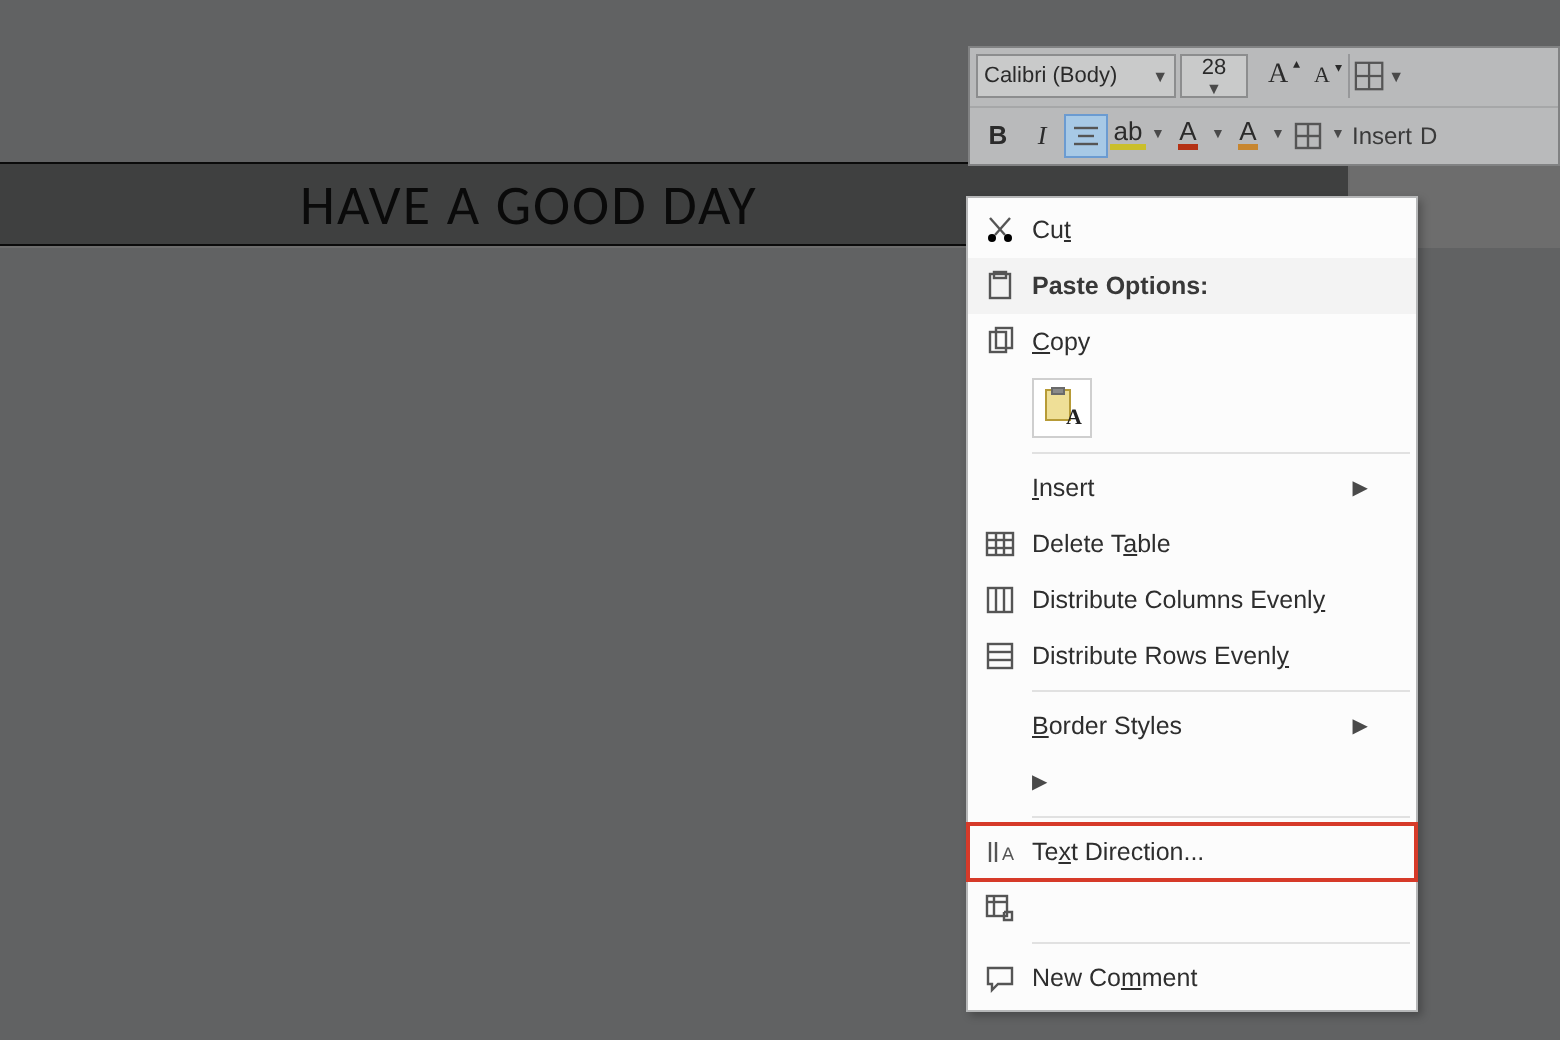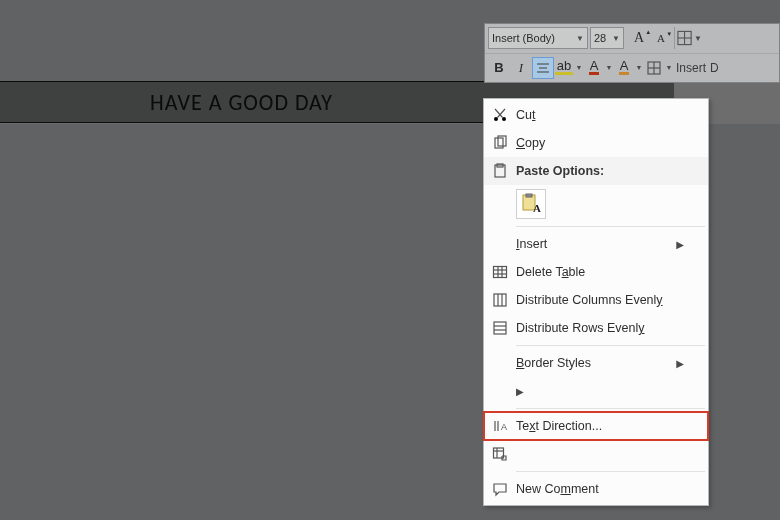--- a/index.html
+++ b/index.html
@@ -11,21 +11,21 @@
   .doc-band-top { position:absolute; left:0; top:0; width:780px; height:81px; background:#616263; }
   .table-cell {
     position: absolute; left: 0; top: 81px; width: 674px; height: 42px;
     background: #3f4040;
     border-top: 1px solid #0b0b0b;
     border-bottom: 1px solid #0b0b0b;
     padding-left: 150px;
     display:flex; align-items:center;
   }
   .table-cell span {
-    font-size: 22px; font-weight: 400; color:#0a0a0a; letter-spacing:1px;
+    font-size: 28px; font-weight: 400; color:#0a0a0a; letter-spacing:1px;
     font-family: Calibri, "Segoe UI", sans-serif;
   }
   .doc-band-bottom { position:absolute; left:0; top:124px; width:780px; height:396px; background:#616263; }
   .margin-line { position:absolute; top:81px; left:674px; width:1px; height:43px; background:#6a6a6a; }
 
   
   .mini-toolbar {
     position:absolute; left:484px; top:23px; width:296px; height:60px;
     background:#b9babb;
     border:1px solid #818283;
@@ -38,20 +38,21 @@
     width:100px; height:22px; background:#c9caca;
     border:1px solid #8c8d8e; padding:0 3px; font-size:11px; color:#2a2a2a;
     margin-right:2px;
   }
   .tb-caret { font-size:8px; color:#4a4a4a; }
   .tb-size-sel {
     display:flex; align-items:center; justify-content:space-between;
     width:34px; height:22px; background:#c9caca;
     border:1px solid #8c8d8e; padding:0 3px; font-size:11px; color:#2a2a2a;
     margin-right:4px;
+    flex-direction:column;
   }
   .tb-btn {
     width:22px; height:22px; display:flex; align-items:center; justify-content:center;
     font-size:13px; color:#2b2b2b;
   }
   .tb-btn.sep { border-left:1px solid #97989a; margin-left:2px; padding-left:2px; }
   .tb-btn.square { width:28px; }
   .tb-btn.sel { background:#a7c9e6; border:1px solid #6b9bd1; }
   .tb-btn svg { display:block; }
   .tb-split { display:flex; align-items:center; }
@@ -107,21 +108,21 @@
   <div class="table-cell">
     <span>HAVE A GOOD DAY</span>
   </div>
   <div class="margin-line"></div>
   <div class="doc-band-bottom"></div>
 </div>
 
 <div class="mini-toolbar">
   <div class="tb-row">
     <div class="tb-font-sel">
-      <span>Insert (Body)</span>
+      <span>Calibri (Body)</span>
       <span class="tb-caret">▼</span>
     </div>
     <div class="tb-size-sel">
       <span>28</span>
       <span class="tb-caret">▼</span>
     </div>
     <div class="tb-btn txt">
         <span style="position:relative"><span>A</span><span style="font-size:7px; position:absolute; top:-2px; right:-6px;">▴</span></span>
       </div>
     <div class="tb-btn txt small">
@@ -191,38 +192,38 @@
         <svg class="ic" viewBox="0 0 16 16">
           <circle cx="4" cy="12" r="2"></circle>
           <circle cx="12" cy="12" r="2"></circle>
           <line x1="5.5" y1="10.5" x2="13" y2="2"></line>
           <line x1="10.5" y1="10.5" x2="3" y2="2"></line>
         </svg>
       </div>
     <div class="label"><span>Cu<u>t</u></span></div>
   </div>
 
+  <div class="menu-row header">
+    <div class="iconcell">
+        <svg class="ic" viewBox="0 0 16 16">
+          <rect x="3" y="2" width="10" height="12" fill="#e8d27a" stroke="#a98d2e"></rect>
+          <rect x="5" y="1" width="6" height="3" fill="#888" stroke="#666"></rect>
+        </svg>
+      </div>
+    <div class="label">Paste Options:</div>
+  </div>
+
   <div class="menu-row">
     <div class="iconcell">
         <svg class="ic" viewBox="0 0 16 16">
           <rect x="3" y="3" width="8" height="10"></rect>
           <rect x="6" y="1" width="8" height="10"></rect>
         </svg>
       </div>
     <div class="label"><span><u>C</u>opy</span></div>
-  </div>
-
-  <div class="menu-row header">
-    <div class="iconcell">
-        <svg class="ic" viewBox="0 0 16 16">
-          <rect x="3" y="2" width="10" height="12" fill="#e8d27a" stroke="#a98d2e"></rect>
-          <rect x="5" y="1" width="6" height="3" fill="#888" stroke="#666"></rect>
-        </svg>
-      </div>
-    <div class="label">Paste Options:</div>
   </div>
 
   <div class="menu-row paste-block">
     <div class="paste-icon-box">
       <svg width="22" height="22" viewBox="0 0 22 22">
         <rect x="3" y="2" width="12" height="15" fill="#efdf97" stroke="#b79b37"></rect>
         <rect x="6" y="1" width="6" height="3" fill="#8a8a8a" stroke="#6a6a6a"></rect>
         <text x="13" y="19" font-size="11" font-family="Times New Roman" fill="#222" font-weight="bold">A</text>
       </svg>
     </div>

